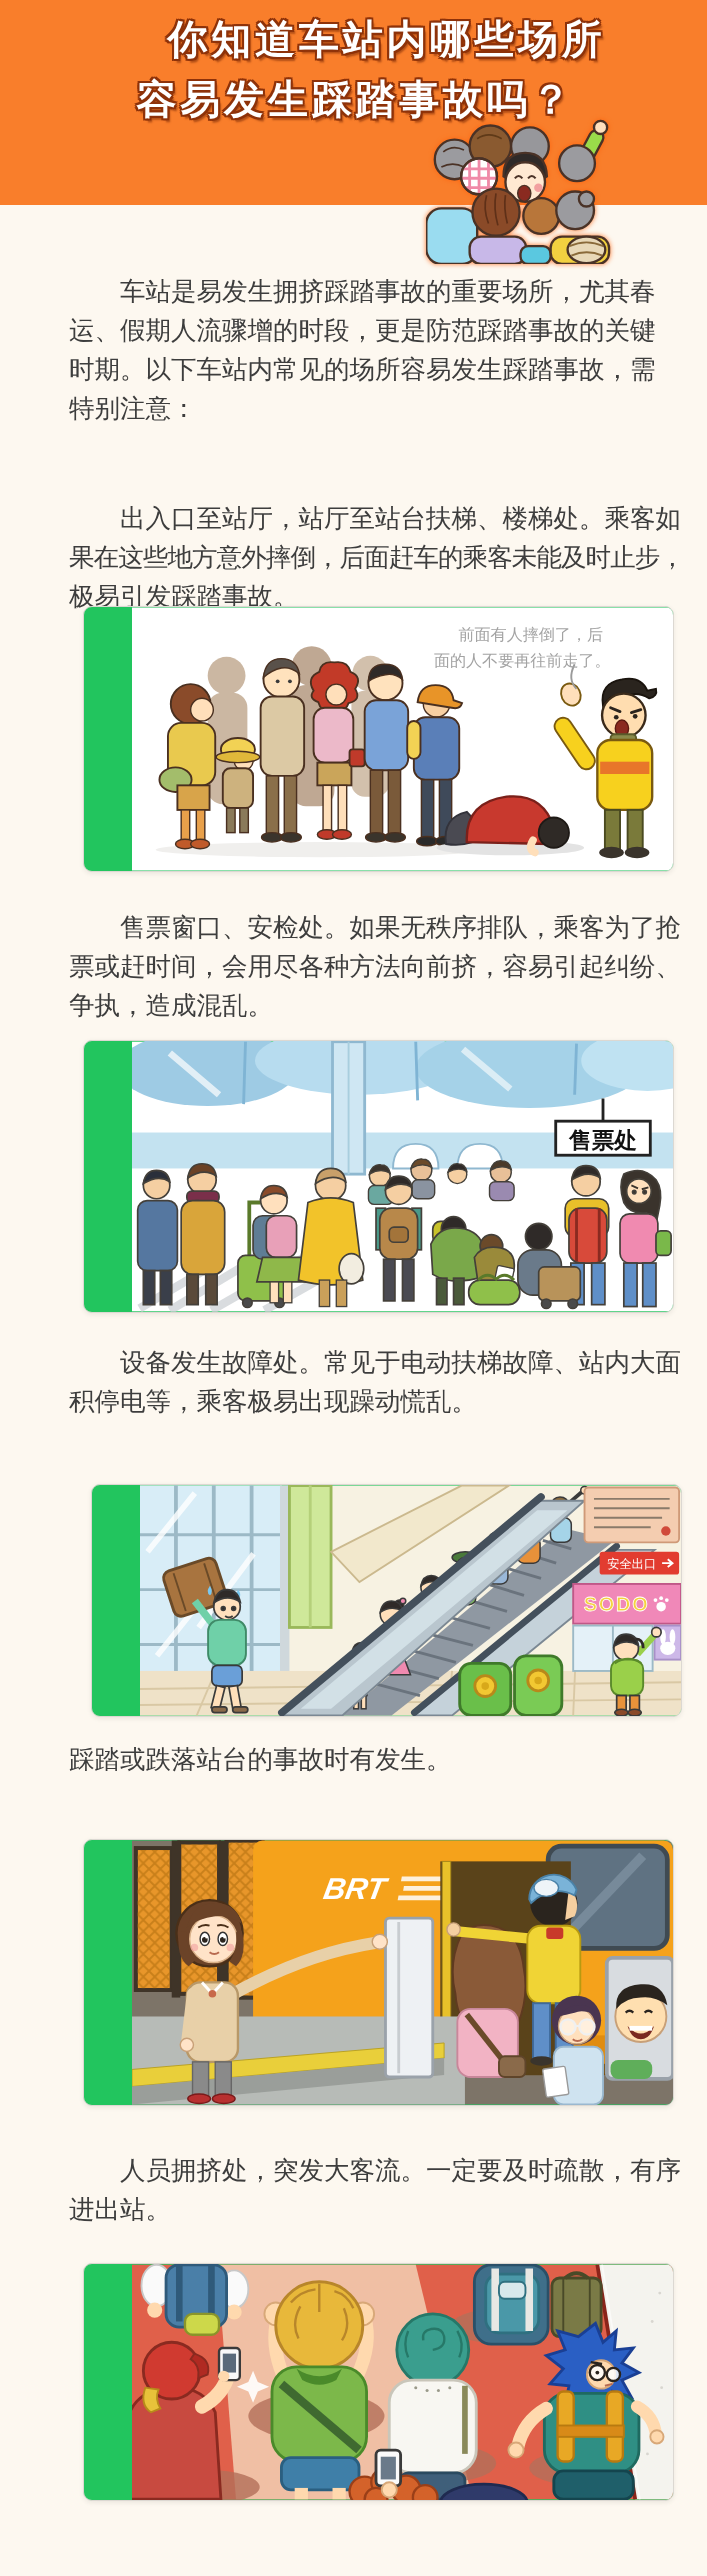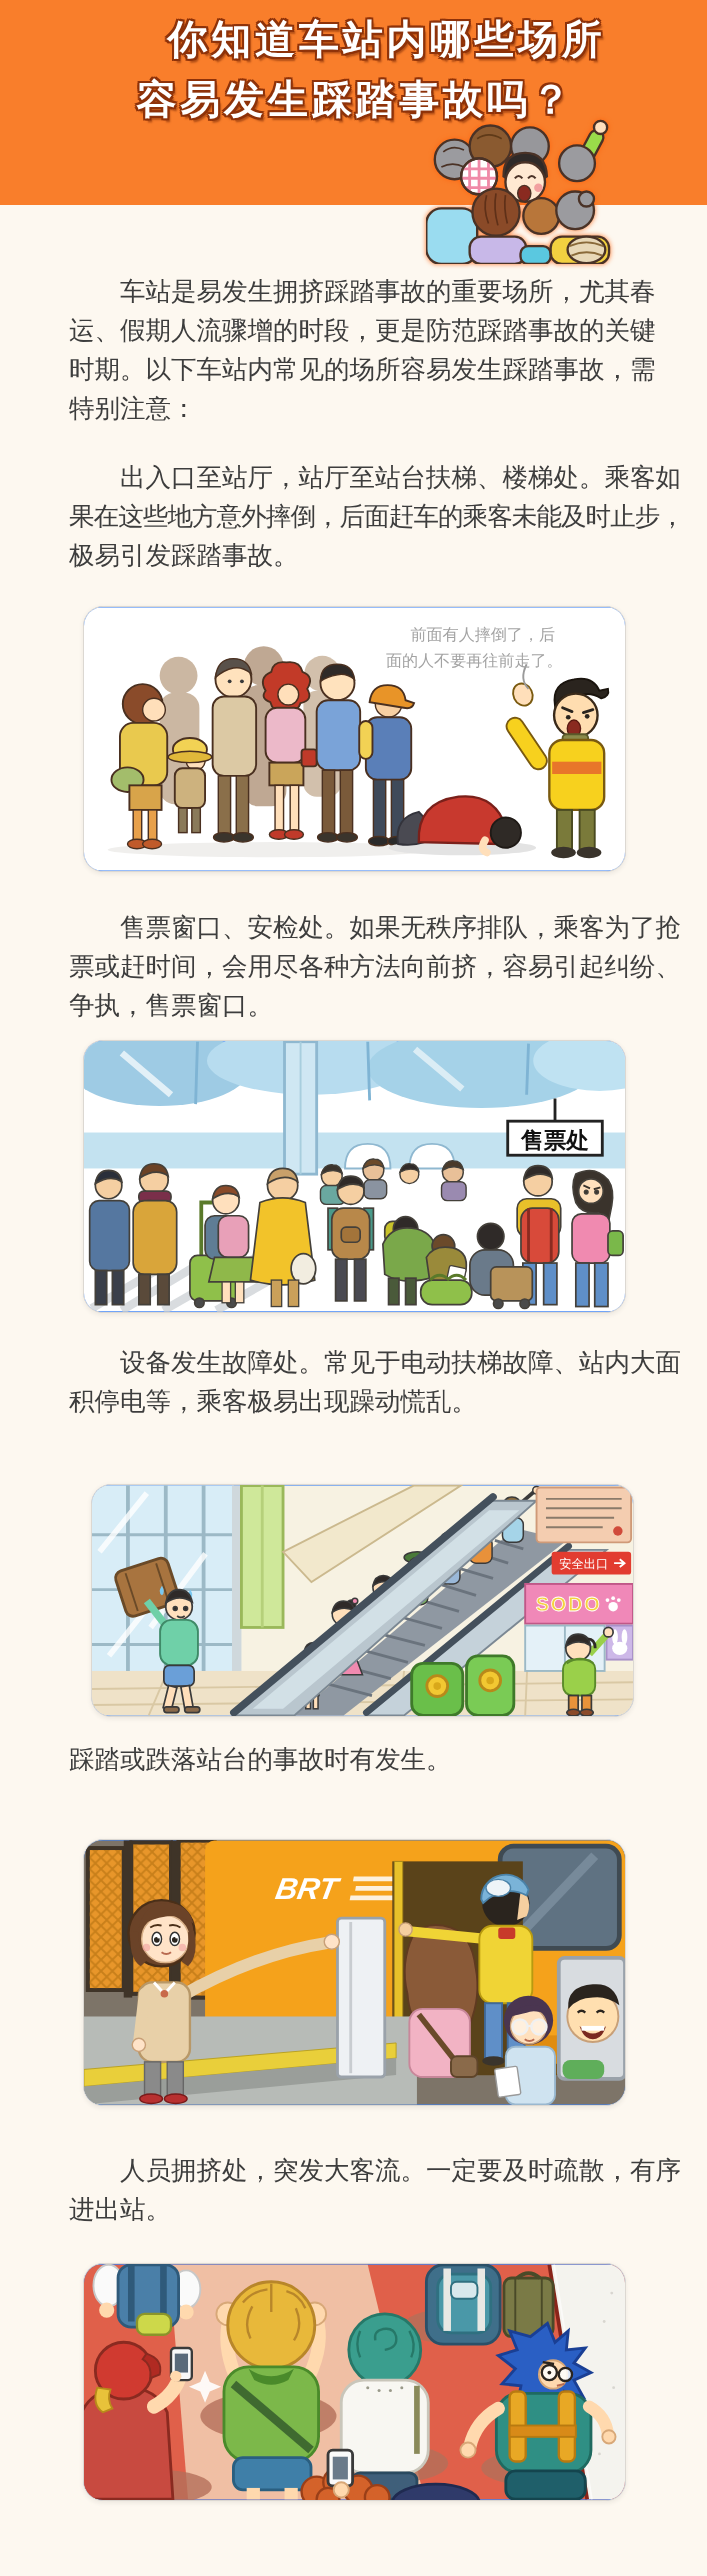--- a/index.html
+++ b/index.html
@@ -14,29 +14,29 @@
   .title .l1{transform:translateX(15px);}
   .title .l2{transform:translateX(-16px);}
   .header-crowd{position:absolute;left:426px;top:118px;width:189px;height:146px;
                 filter:drop-shadow(0 0 2.8px rgba(255,96,10,.85));}
   
   .para{position:absolute;left:45px;width:617px;font-size:25.5px;line-height:39px;color:#3d3d3d;}
   .line{white-space:nowrap;margin-left:24px;}
   .line.indent{text-indent:51px;}
   .line.squeeze{letter-spacing:-0.9px;}
   
-  .card{position:absolute;left:83px;width:541px;background:#3b82f6;border:0.9px solid #dcd8d2;
-        border-radius:20px;box-shadow:0 1.9px 5.7px rgba(0,0,0,.07);overflow:hidden;}
+  .card{position:absolute;left:83px;width:541px;background:#22c55e;border:0.9px solid #dcd8d2;
+        border-radius:9px;box-shadow:0 1.9px 5.7px rgba(0,0,0,.07);overflow:hidden;padding-left:48px;}
   .card svg{display:block;width:100%;height:100%;}
   #card1{top:606px;height:264px;}
   #card2{top:1040px;height:271px;}
   #card3{top:1476px;height:231px;}
   #card4{top:1839px;height:265px;}
   #card5{top:2263px;height:236px;}
-  #p1{top:272px;} #p2{top:458px;} #p3{top:908px;} #p4{top:1343px;} #p5{top:1740px;} #p6{top:2151px;}
+  #p1{top:272px;} #p2{top:499px;} #p3{top:908px;} #p4{top:1343px;} #p5{top:1740px;} #p6{top:2151px;}
 </style>
 </head>
 <body>
 
 <div class="page">
 
   <div class="header">
     <div class="title">
       <div class="l1">你知道车站内哪些场所</div>
       <div class="l2">容易发生踩踏事故吗？</div>
@@ -206,21 +206,21 @@
           <ellipse cx="534" cy="259" rx="13" ry="6" fill="#3a342c"></ellipse>
       </g>
       <text x="498" y="34" text-anchor="end" font-size="17" fill="#a3a3a3">前面有人摔倒了，后</text>
       <text x="506" y="62" text-anchor="end" font-size="17" fill="#a3a3a3">面的人不要再往前走了。</text>
     </svg>
   </figure>
 
   <div class="para" id="p3">
     <div class="line indent">售票窗口、安检处。如果无秩序排队，乘客为了抢</div>
     <div class="line">票或赶时间，会用尽各种方法向前挤，容易引起纠纷、</div>
-    <div class="line">争执，售票窗口。</div>
+    <div class="line">争执，造成混乱。</div>
   </div>
 
   <figure class="card" id="card2" style="margin:0">
     <svg viewBox="0 0 572 285">
       <rect width="572" height="285" fill="#ffffff"></rect>
       <ellipse cx="80" cy="28" rx="95" ry="40" fill="#9ecbe4"></ellipse>
       <ellipse cx="240" cy="20" rx="110" ry="36" fill="#b7dcef"></ellipse>
       <ellipse cx="420" cy="28" rx="120" ry="42" fill="#a5d2e8"></ellipse>
       <ellipse cx="545" cy="20" rx="70" ry="32" fill="#bfe2f2"></ellipse>
       <line x1="120" y1="0" x2="118" y2="66" stroke="#7fb4d4" stroke-width="3"></line>

